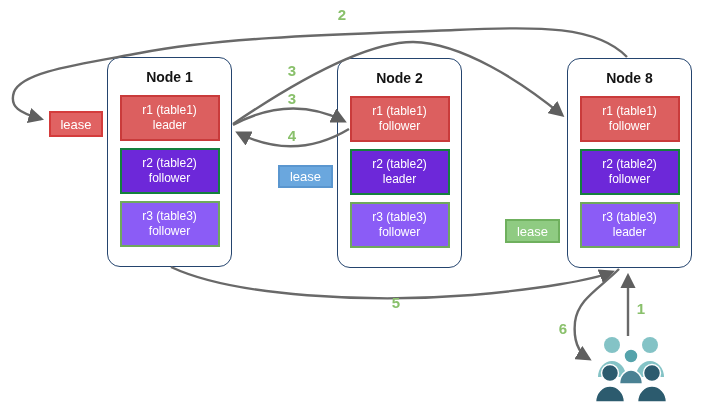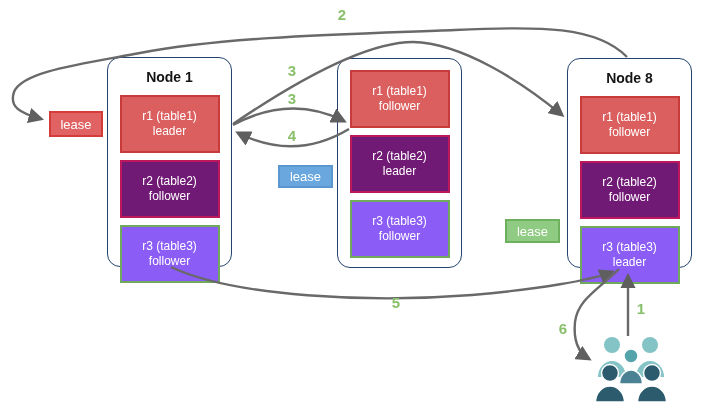--- a/index.html
+++ b/index.html
@@ -9,26 +9,26 @@
   }
   .node{
     position:absolute;width:125px;height:210px;background:#ffffff;
     border:1.6px solid #24446e;border-radius:13px;box-sizing:border-box;
     padding-top:11px;
   }
   .node-title{
     text-align:center;font-weight:bold;font-size:14px;color:#141414;height:20px;margin-bottom:6px;
   }
   .replica{
-    width:100px;height:58px;margin:0 auto 7px auto;border-radius:0;box-sizing:border-box;
+    width:100px;height:46px;margin:0 auto 7px auto;border-radius:0;box-sizing:border-box;
     display:flex;flex-direction:column;align-items:center;justify-content:center;
     color:#ffffff;font-size:12px;line-height:1.28;text-align:center;
   }
   .replica.red{background:#dc5f5f;border:2px solid #c93b3b;}
-  .replica.blue{background:#701a75;border:2px solid #be185d;}
+  .replica.blue{background:#6d28d9;border:2px solid #15803d;}
   .replica.green{background:#8b5cf6;border:2px solid #6fa95c;}
   .lease{
     position:absolute;box-sizing:border-box;color:#ffffff;font-size:13px;
     display:flex;align-items:center;justify-content:center;border-radius:0;
   }
   .lease.red{left:49px;top:111px;width:54px;height:26px;background:#e06262;border:2px solid #d43c3c;}
   .lease.blue{left:278px;top:165px;width:55px;height:23px;background:#6aa7de;border:2px solid #5a96cf;}
   .lease.green{left:505px;top:219px;width:55px;height:24px;background:#8fcb82;border:2px solid #6fb05e;}
   .step{
     position:absolute;width:14px;text-align:center;color:#89c06b;
@@ -52,20 +52,21 @@
       <span>r2 (table2)</span>
       <span>follower</span>
     </div>
     <div class="replica green">
       <span>r3 (table3)</span>
       <span>follower</span>
     </div>
   </div>
 
   <div class="node" style="left:337px;top:58px;">
+    <div class="node-title">Node 2</div>
     <div class="replica red">
       <span>r1 (table1)</span>
       <span>follower</span>
     </div>
     <div class="replica blue">
       <span>r2 (table2)</span>
       <span>leader</span>
     </div>
     <div class="replica green">
       <span>r3 (table3)</span>

